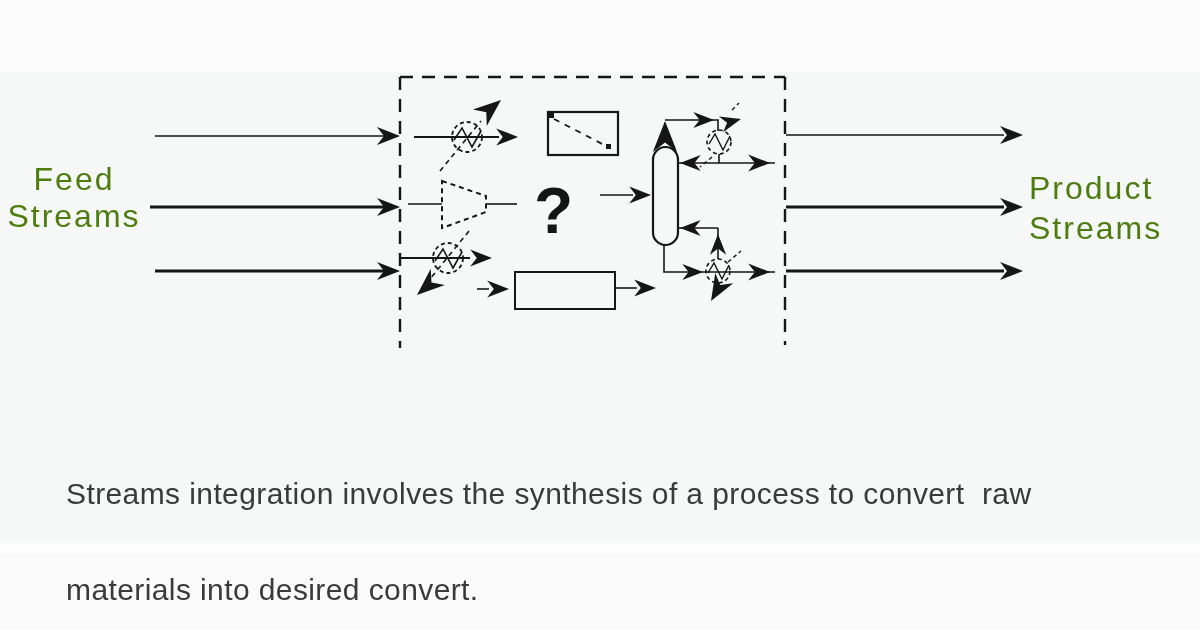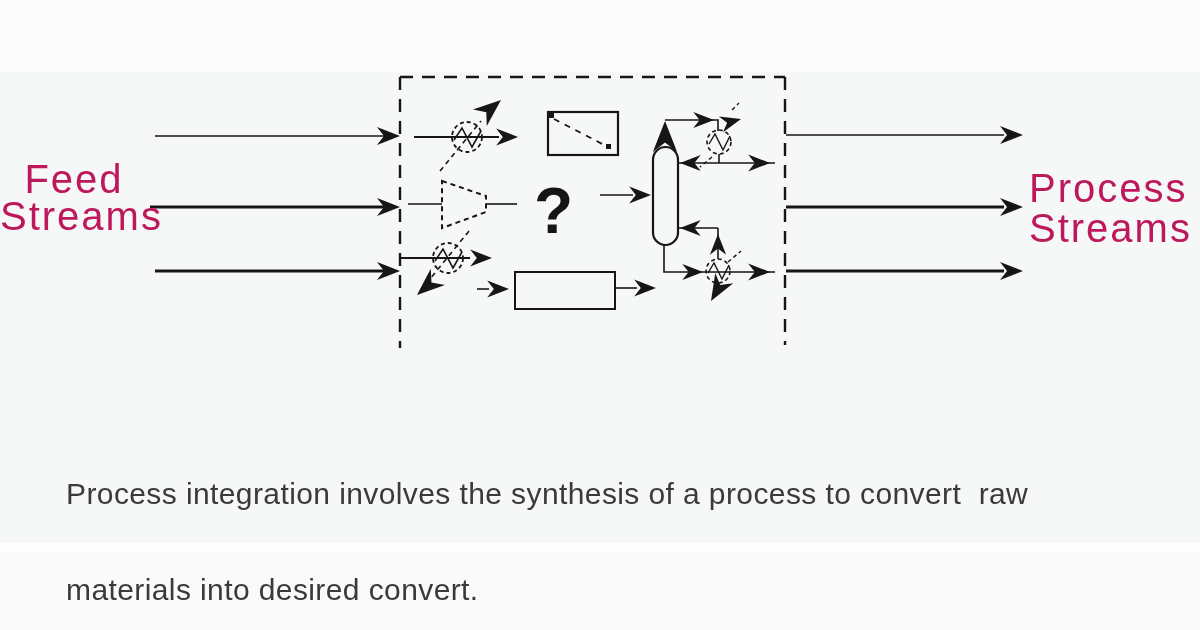--- a/index.html
+++ b/index.html
@@ -3,21 +3,21 @@
 <meta charset="utf-8">
 <style>
   html,body{margin:0;padding:0;}
   body{width:1200px;height:630px;overflow:hidden;background:#f6f7f7;
        font-family:"Liberation Sans", sans-serif;}
   #stage{position:relative;width:1200px;height:630px;background:#f6f7f7;}
   .band-top{position:absolute;left:0;top:0;width:1200px;height:72px;background:#fcfcfc;}
   .band-bottom{position:absolute;left:0;top:553px;width:1200px;height:77px;background:#fafafa;}
   .band-seam{position:absolute;left:0;top:543px;width:1200px;height:10px;background:#fdfdfd;}
   svg#diagram{position:absolute;left:0;top:0;}
-  .lbl{position:absolute;color:#be185d;font-size:40px;letter-spacing:2px;}
+  .lbl{position:absolute;color:#4d7c0f;font-size:32px;letter-spacing:2px;}
   .feed-label{left:0;top:161px;width:148px;text-align:center;line-height:37px;}
   .product-label{left:1029px;top:168px;line-height:40px;}
   .qmark{position:absolute;left:534px;top:174px;font-size:64px;font-weight:700;
          color:#151515;letter-spacing:0;}
   .caption{position:absolute;left:66px;top:414px;color:#3a3a3a;font-size:30px;
            line-height:32px;letter-spacing:.4px;white-space:pre;}
   .stroke{stroke:#161616;fill:none;}
   .fillink{fill:#161616;stroke:none;}
 </style>
 </head>
@@ -152,24 +152,24 @@
       <use href="#ah" class="fillink" transform="translate(770,272) scale(0.95)"></use>
     </g>
   </svg>
 
   <div class="lbl feed-label">
     <div>Feed</div>
     <div>Streams</div>
   </div>
 
   <div class="lbl product-label">
-    <div>Process</div>
+    <div>Product</div>
     <div>Streams</div>
   </div>
 
   <div class="qmark">?</div>
 
   <div class="caption">
-    <div>Process integration involves the synthesis of a process to convert  raw</div>
+    <div>Streams integration involves the synthesis of a process to convert  raw</div>
     <div>materials into desired convert.</div>
   </div>
 
 </div>
 
 </body></html>

